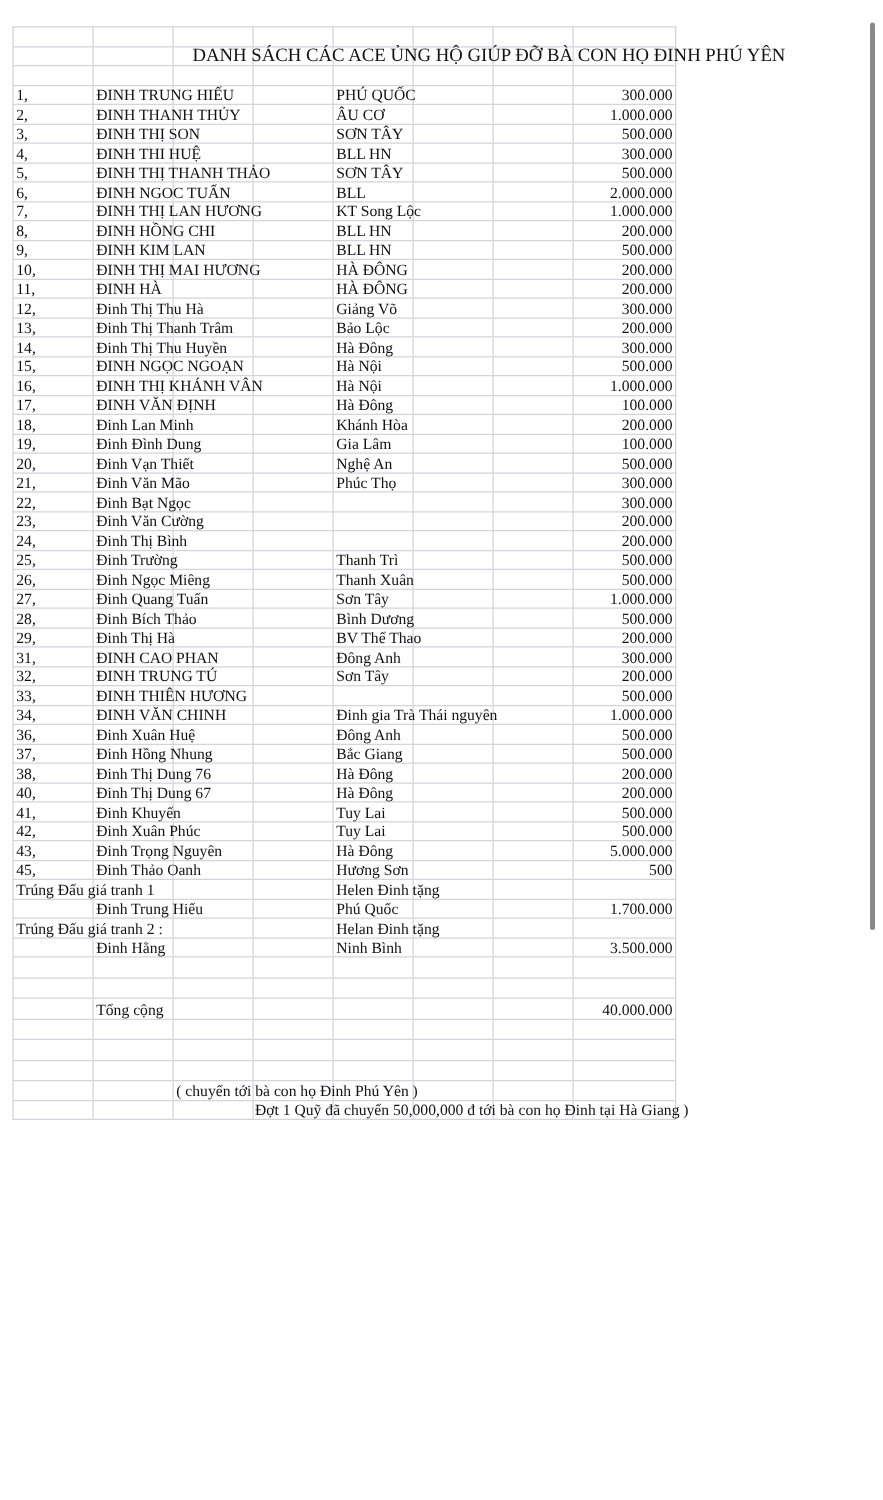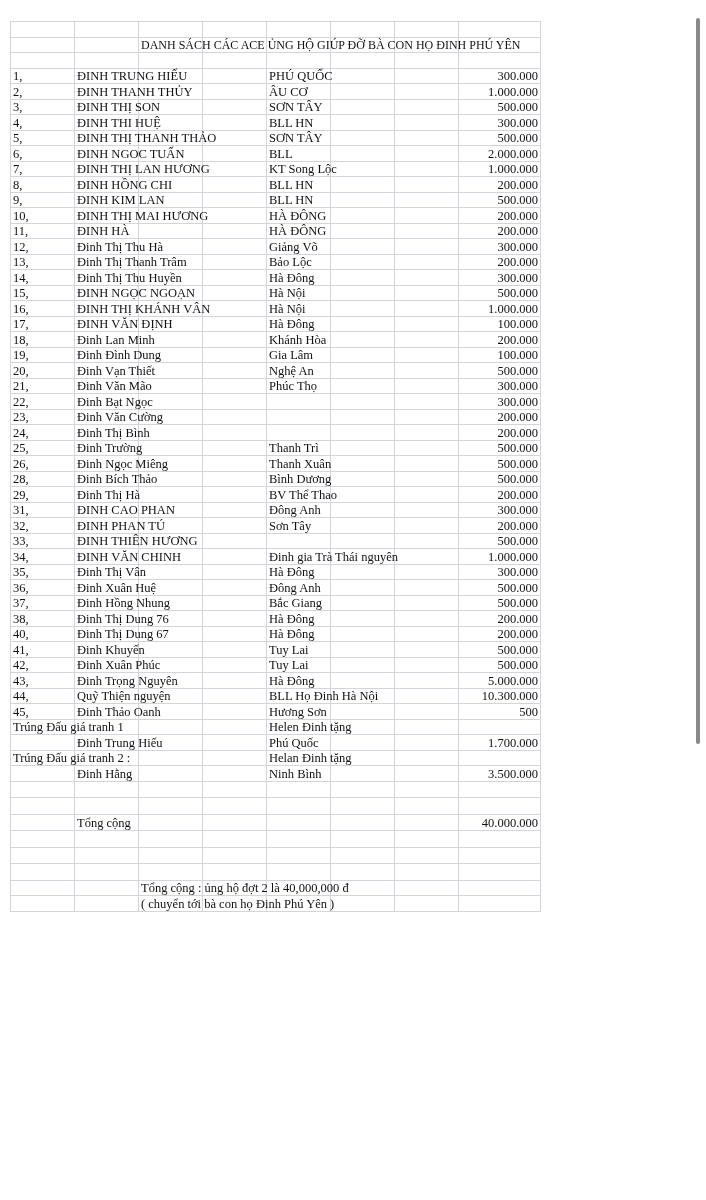--- a/index.html
+++ b/index.html
@@ -38,21 +38,21 @@
         <td></td>
         <td></td>
         <td></td>
         <td></td>
         <td></td>
         <td></td>
       </tr>
     <tr>
       <td></td>
         <td></td>
-      <td><span class="spill" style="position:relative;left:0px;font-size:12px;">DANH SÁCH CÁC ACE ỦNG HỘ GIÚP ĐỠ BÀ CON HỌ ĐINH PHÚ YÊN</span></td>
+      <td><span class="spill" style="position:relative;left:13px;font-size:15px;">DANH SÁCH CÁC ACE ỦNG HỘ GIÚP ĐỠ BÀ CON HỌ ĐINH PHÚ YÊN</span></td>
       <td></td>
         <td></td>
         <td></td>
         <td></td>
         <td></td>
     </tr>
     <tr>
         <td></td>
         <td></td>
         <td></td>
@@ -316,20 +316,30 @@
         <td><span class="spill">26,</span></td>
         <td><span class="spill">Đinh Ngọc Miêng</span></td>
         <td></td>
         <td></td>
         <td><span class="spill">Thanh Xuân</span></td>
         <td></td>
         <td></td>
         <td class="num"><span class="spill">500.000</span></td>
       </tr>
       <tr>
+        <td><span class="spill">27,</span></td>
+        <td><span class="spill">Đinh Quang Tuấn</span></td>
+        <td></td>
+        <td></td>
+        <td><span class="spill">Sơn Tây</span></td>
+        <td></td>
+        <td></td>
+        <td class="num"><span class="spill">1.000.000</span></td>
+      </tr>
+      <tr>
         <td><span class="spill">28,</span></td>
         <td><span class="spill">Đinh Bích Thảo</span></td>
         <td></td>
         <td></td>
         <td><span class="spill">Bình Dương</span></td>
         <td></td>
         <td></td>
         <td class="num"><span class="spill">500.000</span></td>
       </tr>
       <tr>
@@ -347,21 +357,21 @@
         <td><span class="spill">ĐINH CAO PHAN</span></td>
         <td></td>
         <td></td>
         <td><span class="spill">Đông Anh</span></td>
         <td></td>
         <td></td>
         <td class="num"><span class="spill">300.000</span></td>
       </tr>
       <tr>
         <td><span class="spill">32,</span></td>
-        <td><span class="spill">ĐINH PHAN TÚ</span></td>
+        <td><span class="spill">ĐINH TRUNG TÚ</span></td>
         <td></td>
         <td></td>
         <td><span class="spill">Sơn Tây</span></td>
         <td></td>
         <td></td>
         <td class="num"><span class="spill">200.000</span></td>
       </tr>
       <tr>
         <td><span class="spill">33,</span></td>
         <td><span class="spill">ĐINH THIÊN HƯƠNG</span></td>
@@ -376,30 +386,20 @@
         <td><span class="spill">34,</span></td>
         <td><span class="spill">ĐINH VĂN CHINH</span></td>
         <td></td>
         <td></td>
         <td><span class="spill">Đinh gia Trà Thái nguyên</span></td>
         <td></td>
         <td></td>
         <td class="num"><span class="spill">1.000.000</span></td>
       </tr>
       <tr>
-        <td><span class="spill">35,</span></td>
-        <td><span class="spill">Đinh Thị Vân</span></td>
-        <td></td>
-        <td></td>
-        <td><span class="spill">Hà Đông</span></td>
-        <td></td>
-        <td></td>
-        <td class="num"><span class="spill">300.000</span></td>
-      </tr>
-      <tr>
         <td><span class="spill">36,</span></td>
         <td><span class="spill">Đinh Xuân Huệ</span></td>
         <td></td>
         <td></td>
         <td><span class="spill">Đông Anh</span></td>
         <td></td>
         <td></td>
         <td class="num"><span class="spill">500.000</span></td>
       </tr>
       <tr>
@@ -456,30 +456,20 @@
         <td><span class="spill">43,</span></td>
         <td><span class="spill">Đinh Trọng Nguyên</span></td>
         <td></td>
         <td></td>
         <td><span class="spill">Hà Đông</span></td>
         <td></td>
         <td></td>
         <td class="num"><span class="spill">5.000.000</span></td>
       </tr>
       <tr>
-        <td><span class="spill">44,</span></td>
-        <td><span class="spill">Quỹ Thiện nguyện</span></td>
-        <td></td>
-        <td></td>
-        <td><span class="spill">BLL Họ Đinh Hà Nội</span></td>
-        <td></td>
-        <td></td>
-        <td class="num"><span class="spill">10.300.000</span></td>
-      </tr>
-      <tr>
         <td><span class="spill">45,</span></td>
         <td><span class="spill">Đinh Thảo Oanh</span></td>
         <td></td>
         <td></td>
         <td><span class="spill">Hương Sơn</span></td>
         <td></td>
         <td></td>
         <td class="num"><span class="spill">500</span></td>
       </tr>
       <tr>
@@ -578,32 +568,32 @@
         <td></td>
         <td></td>
         <td></td>
         <td></td>
         <td></td>
         <td></td>
       </tr>
       <tr>
         <td></td>
         <td></td>
-        <td><span class="spill">Tổng cộng :  ủng hộ đợt 2 là 40,000,000 đ</span></td>
-        <td></td>
-        <td></td>
-        <td></td>
-        <td></td>
-        <td></td>
-      </tr>
-      <tr>
-        <td></td>
-        <td></td>
         <td><span class="spill">( chuyển tới bà con họ Đinh Phú Yên )</span></td>
         <td></td>
+        <td></td>
+        <td></td>
+        <td></td>
+        <td></td>
+      </tr>
+      <tr>
+        <td></td>
+        <td></td>
+        <td></td>
+        <td><span class="spill" style="margin-left: -1px;">Đợt 1 Quỹ đã chuyển 50,000,000 đ tới bà con họ Đinh tại Hà Giang )</span></td>
         <td></td>
         <td></td>
         <td></td>
         <td></td>
       </tr>
     </tbody>
 </table>
 
 <div id="scrollbar"></div>
 

